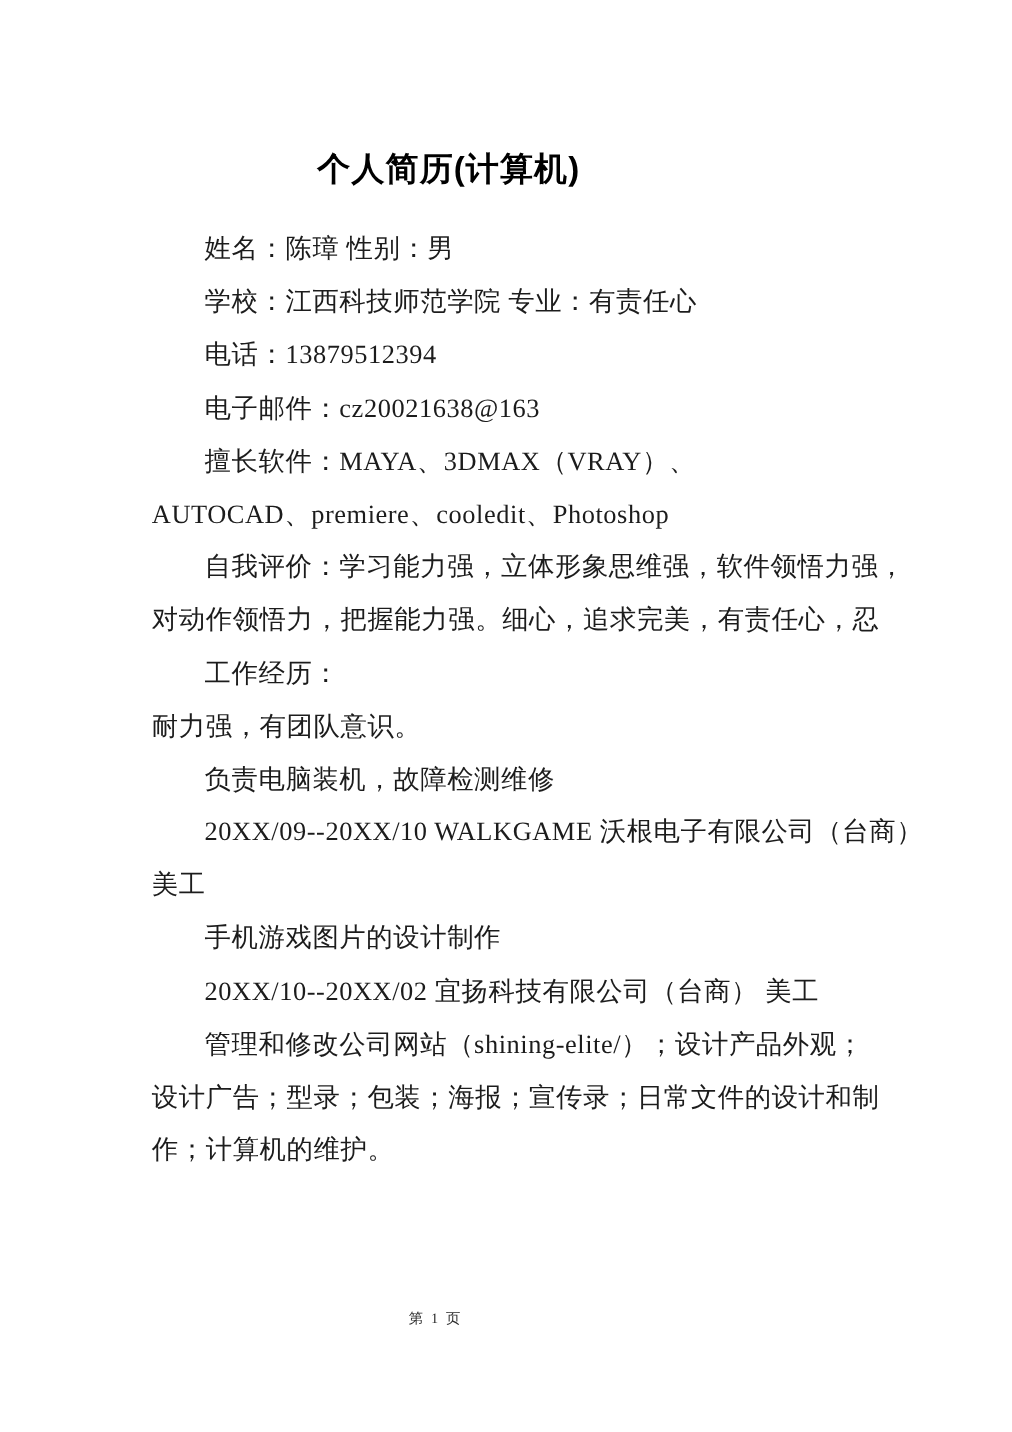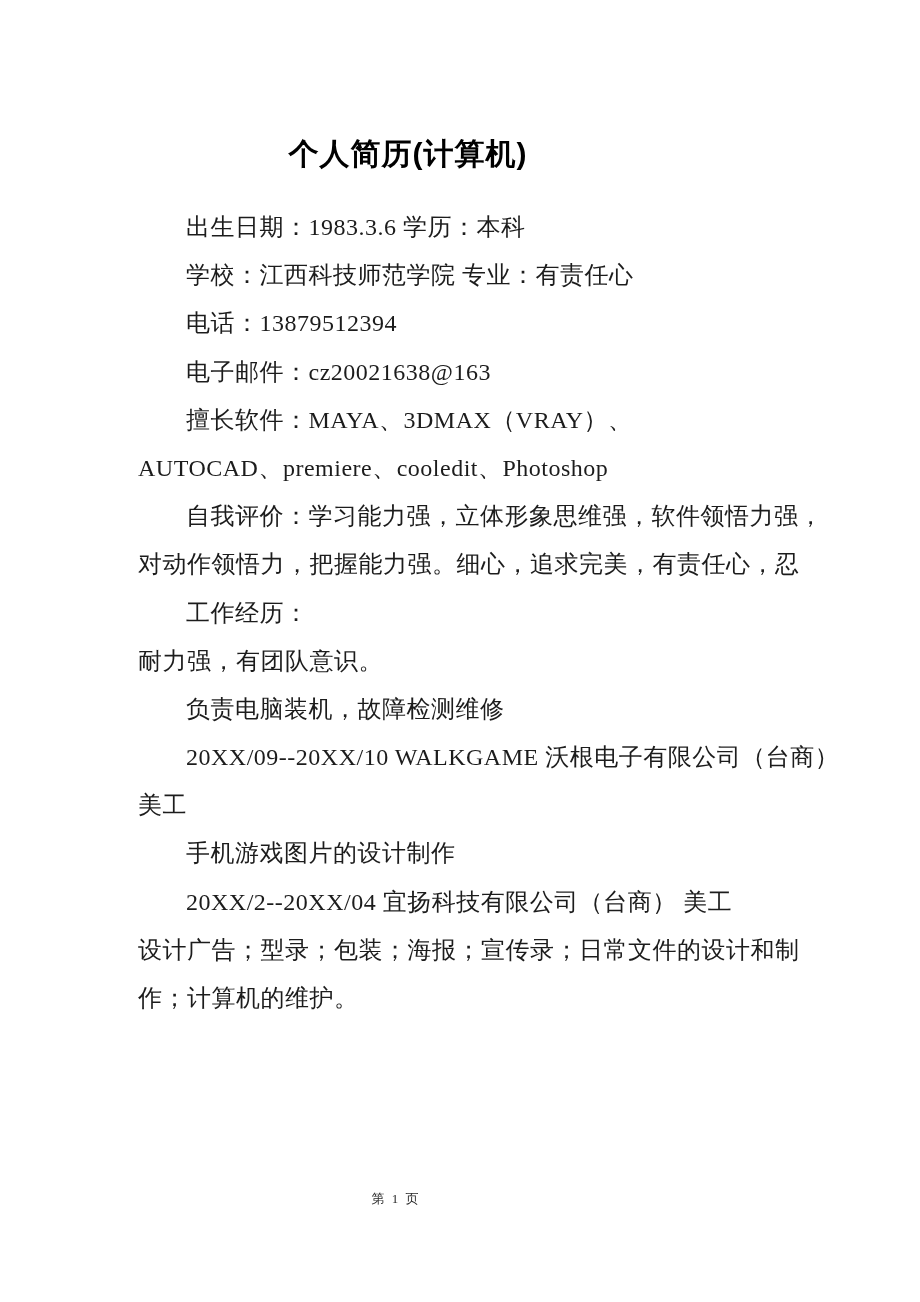--- a/index.html
+++ b/index.html
@@ -51,32 +51,33 @@
     color: #2b2b2b;
     letter-spacing: 2px;
   }
 </style>
 </head>
 <body>
 
 <div class="doc-title">个人简历(计算机)</div>
 
 <div class="doc-body">
-  <div class="line indent">出生日期：1983.3.6 学历：本科</div>
+  <div class="line indent">姓名：陈璋 性别：男</div>
   <div class="line indent">学校：江西科技师范学院 专业：有责任心</div>
   <div class="line indent">电话：13879512394</div>
   <div class="line indent">电子邮件：cz20021638@163</div>
   <div class="line indent">擅长软件：MAYA、3DMAX（VRAY）、</div>
   <div class="line">AUTOCAD、premiere、cooledit、Photoshop</div>
   <div class="line indent">自我评价：学习能力强，立体形象思维强，软件领悟力强，</div>
   <div class="line">对动作领悟力，把握能力强。细心，追求完美，有责任心，忍</div>
   <div class="line indent">工作经历：</div>
   <div class="line">耐力强，有团队意识。</div>
   <div class="line indent">负责电脑装机，故障检测维修</div>
   <div class="line indent">20XX/09--20XX/10 WALKGAME 沃根电子有限公司（台商）</div>
   <div class="line">美工</div>
   <div class="line indent">手机游戏图片的设计制作</div>
-  <div class="line indent">20XX/2--20XX/04 宜扬科技有限公司（台商） 美工</div>
+  <div class="line indent">20XX/10--20XX/02 宜扬科技有限公司（台商） 美工</div>
+  <div class="line indent">管理和修改公司网站（shining-elite/）；设计产品外观；</div>
   <div class="line">设计广告；型录；包装；海报；宣传录；日常文件的设计和制</div>
   <div class="line">作；计算机的维护。</div>
 </div>
 
 <div class="page-footer">第 1 页</div>
 
 </body></html>

